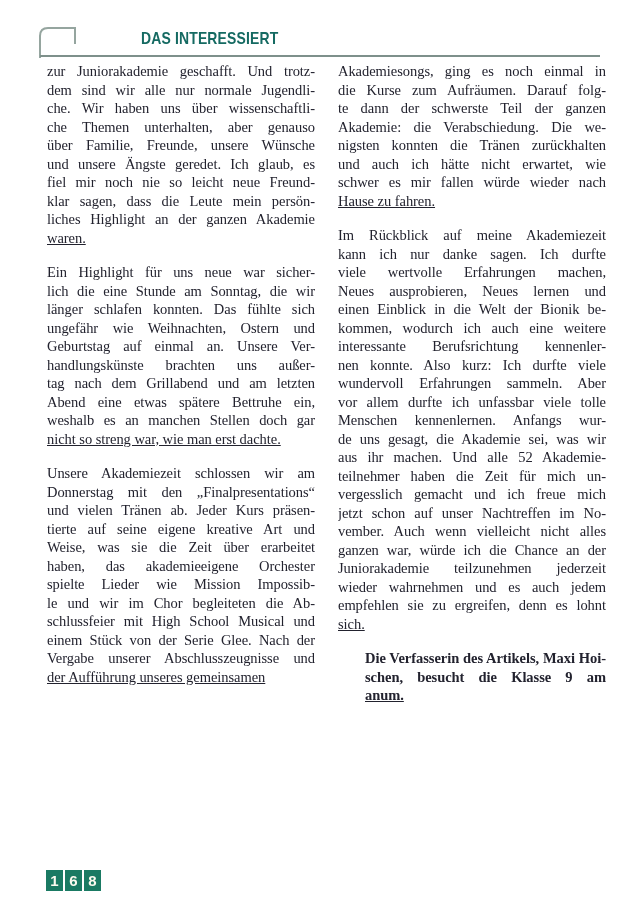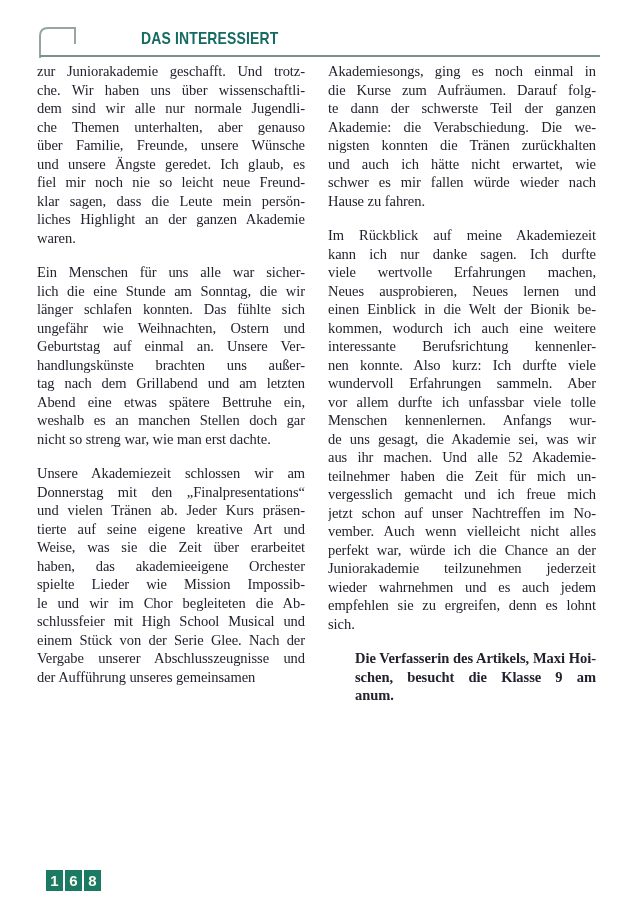--- a/index.html
+++ b/index.html
@@ -39,21 +39,21 @@
     left: 40px;
     top: 55px;
     width: 560px;
     height: 2px;
     background: var(--rule, #7e908b);
   }
 
   
   .columns {
     position: absolute;
-    left: 37px;
+    left: 47px;
     top: 62px;
     width: 559px;
     display: flex;
     gap: 23px;
   }
   .col {
     width: 268px;
     color: var(--body, #22222e);
     font-size: 14.5px;
     line-height: 18.5px;
@@ -63,20 +63,21 @@
   .paragraph.bold { font-weight: 700; margin-left: 27px; }
   .line {
     text-align: justify;
     text-align-last: justify;
     white-space: normal;
     overflow: hidden;
     max-height: 18.5px;
   }
   .line.para-end {
     text-align-last: left;
+    text-decoration: underline;
   }
 
   
   .page-number {
     position: absolute;
     left: 46px;
     top: 870px;
     display: flex;
     gap: 2px;
   }
@@ -101,32 +102,32 @@
   <svg class="corner-tab" viewBox="0 0 44 33" aria-hidden="true">
     <path id="tab-path" d="M 2 33 L 2 11 Q 2 3 10 3 L 37 3 L 37 19" fill="none" stroke="#95a59f" stroke-width="2"></path>
   </svg>
   <h1 class="section-title">DAS INTERESSIERT</h1>
   <div class="header-rule"></div>
 
   <main class="columns">
     <div class="col" id="left-col">
         <div class="paragraph">
           <div class="line">zur Juniorakademie geschafft. Und trotz-</div>
+          <div class="line">dem sind wir alle nur normale Jugendli-</div>
           <div class="line">che. Wir haben uns über wissenschaftli-</div>
-          <div class="line">dem sind wir alle nur normale Jugendli-</div>
           <div class="line">che Themen unterhalten, aber genauso</div>
           <div class="line">über Familie, Freunde, unsere Wünsche</div>
           <div class="line">und unsere Ängste geredet. Ich glaub, es</div>
           <div class="line">fiel mir noch nie so leicht neue Freund-</div>
           <div class="line">klar sagen, dass die Leute mein persön-</div>
           <div class="line">liches Highlight an der ganzen Akademie</div>
           <div class="line para-end">waren.</div>
         </div>
         <div class="paragraph">
-          <div class="line">Ein Menschen für uns alle war sicher-</div>
+          <div class="line">Ein Highlight für uns neue war sicher-</div>
           <div class="line">lich die eine Stunde am Sonntag, die wir</div>
           <div class="line">länger schlafen konnten. Das fühlte sich</div>
           <div class="line">ungefähr wie Weihnachten, Ostern und</div>
           <div class="line">Geburtstag auf einmal an. Unsere Ver-</div>
           <div class="line">handlungskünste brachten uns außer-</div>
           <div class="line">tag nach dem Grillabend und am letzten</div>
           <div class="line">Abend eine etwas spätere Bettruhe ein,</div>
           <div class="line">weshalb es an manchen Stellen doch gar</div>
           <div class="line para-end">nicht so streng war, wie man erst dachte.</div>
         </div>
@@ -167,21 +168,21 @@
           <div class="line">nen konnte. Also kurz: Ich durfte viele</div>
           <div class="line">wundervoll Erfahrungen sammeln. Aber</div>
           <div class="line">vor allem durfte ich unfassbar viele tolle</div>
           <div class="line">Menschen kennenlernen. Anfangs wur-</div>
           <div class="line">de uns gesagt, die Akademie sei, was wir</div>
           <div class="line">aus ihr machen. Und alle 52 Akademie-</div>
           <div class="line">teilnehmer haben die Zeit für mich un-</div>
           <div class="line">vergesslich gemacht und ich freue mich</div>
           <div class="line">jetzt schon auf unser Nachtreffen im No-</div>
           <div class="line">vember. Auch wenn vielleicht nicht alles</div>
-          <div class="line">perfekt war, würde ich die Chance an der</div>
+          <div class="line">ganzen war, würde ich die Chance an der</div>
           <div class="line">Juniorakademie teilzunehmen jederzeit</div>
           <div class="line">wieder wahrnehmen und es auch jedem</div>
           <div class="line">empfehlen sie zu ergreifen, denn es lohnt</div>
           <div class="line para-end">sich.</div>
         </div>
         <div class="paragraph bold">
           <div class="line">Die Verfasserin des Artikels, Maxi Hoi-</div>
           <div class="line">schen, besucht die Klasse 9 am Dionysi-</div>
           <div class="line para-end">anum.</div>
         </div>

